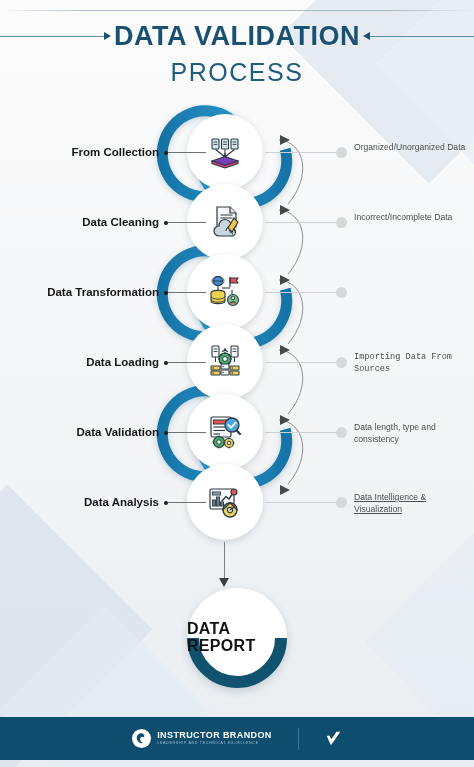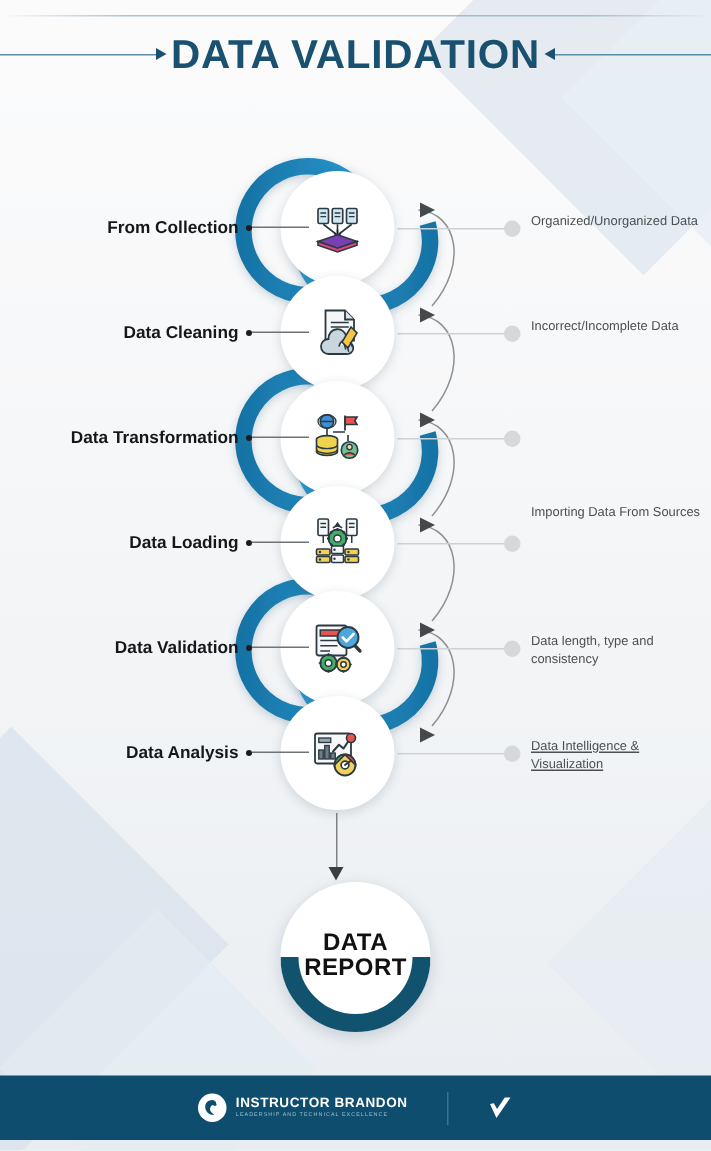--- a/index.html
+++ b/index.html
@@ -104,21 +104,21 @@
   }
 
   
   .final{position:absolute;left:187px;top:588px;width:100px;height:100px;}
   .final .fcircle{
     position:absolute;inset:0;border-radius:50%;background:#fff;
     box-shadow:0 3px 10px rgba(40,70,95,.2);
   }
   .final .ftext{
     position:absolute;inset:0;display:flex;flex-direction:column;
-    align-items:center;justify-content:center;
+    align-items:flex-start;justify-content:center;
     font-size:16px;font-weight:bold;color:#111;line-height:1.05;letter-spacing:.3px;
   }
   .downarrow{position:absolute;left:224px;top:542px;width:1px;height:36px;background:#7d8185;}
   .downarrow::after{
     content:"";position:absolute;left:-5px;bottom:-9px;width:0;height:0;
     border-left:5.5px solid transparent;border-right:5.5px solid transparent;
     border-top:9px solid #3c3f42;
   }
 
   
@@ -153,20 +153,21 @@
   <div class="topline"></div>
 
   <div class="header">
     <div class="title-row">
       <div class="arrow-line al-left"></div>
       <div class="arrow-head ah-left"></div>
       <div class="title-main">DATA VALIDATION</div>
       <div class="arrow-line al-right"></div>
       <div class="arrow-head ah-right"></div>
     </div>
+    <div class="title-sub">PROCESS</div>
   </div>
 
   <div class="process">
 
     <svg class="snake" width="474" height="470" viewBox="0 0 474 470">
       <defs>
         <linearGradient id="gl" x1="0" y1="0" x2="1" y2="0">
           <stop offset="0%" stop-color="#1773a6"></stop>
           <stop offset="100%" stop-color="#2b9ad0"></stop>
         </linearGradient>
@@ -350,21 +351,21 @@
         </svg>
       </div>
     </div>
     <div class="lbl" style="top:252px;">
       <span>Data Loading</span><span class="dotline">
           <span class="ldot"></span>
           <span class="lline"></span>
         </span>
     </div>
     <div class="desc-dot" style="top:253px;"></div>
-    <div class="desc" style="top:232px;">Importing Data From Sources</div>
+    <div class="desc" style="top:248px;font-family:Liberation Mono, monospace;">Importing Data From Sources</div>
 
     <div class="desc-stub" style="top:328px;"></div>
     <div class="node" style="top:290px;">
       <div class="circle"></div>
       <div class="icon">
         <svg width="40" height="40" viewBox="0 0 40 40">
           <rect x="6" y="5" width="20" height="20" rx="1.5" fill="#f6f7f8" stroke="#2b3a42" stroke-width="1.2"></rect>
           <rect x="8.5" y="8" width="15" height="4" fill="#e8544e" stroke="#2b3a42" stroke-width="1"></rect>
           <line x1="8.5" y1="15" x2="20" y2="15" stroke="#2b3a42" stroke-width="1.1"></line>
           <line x1="8.5" y1="18.5" x2="20" y2="18.5" stroke="#2b3a42" stroke-width="1.1"></line>

